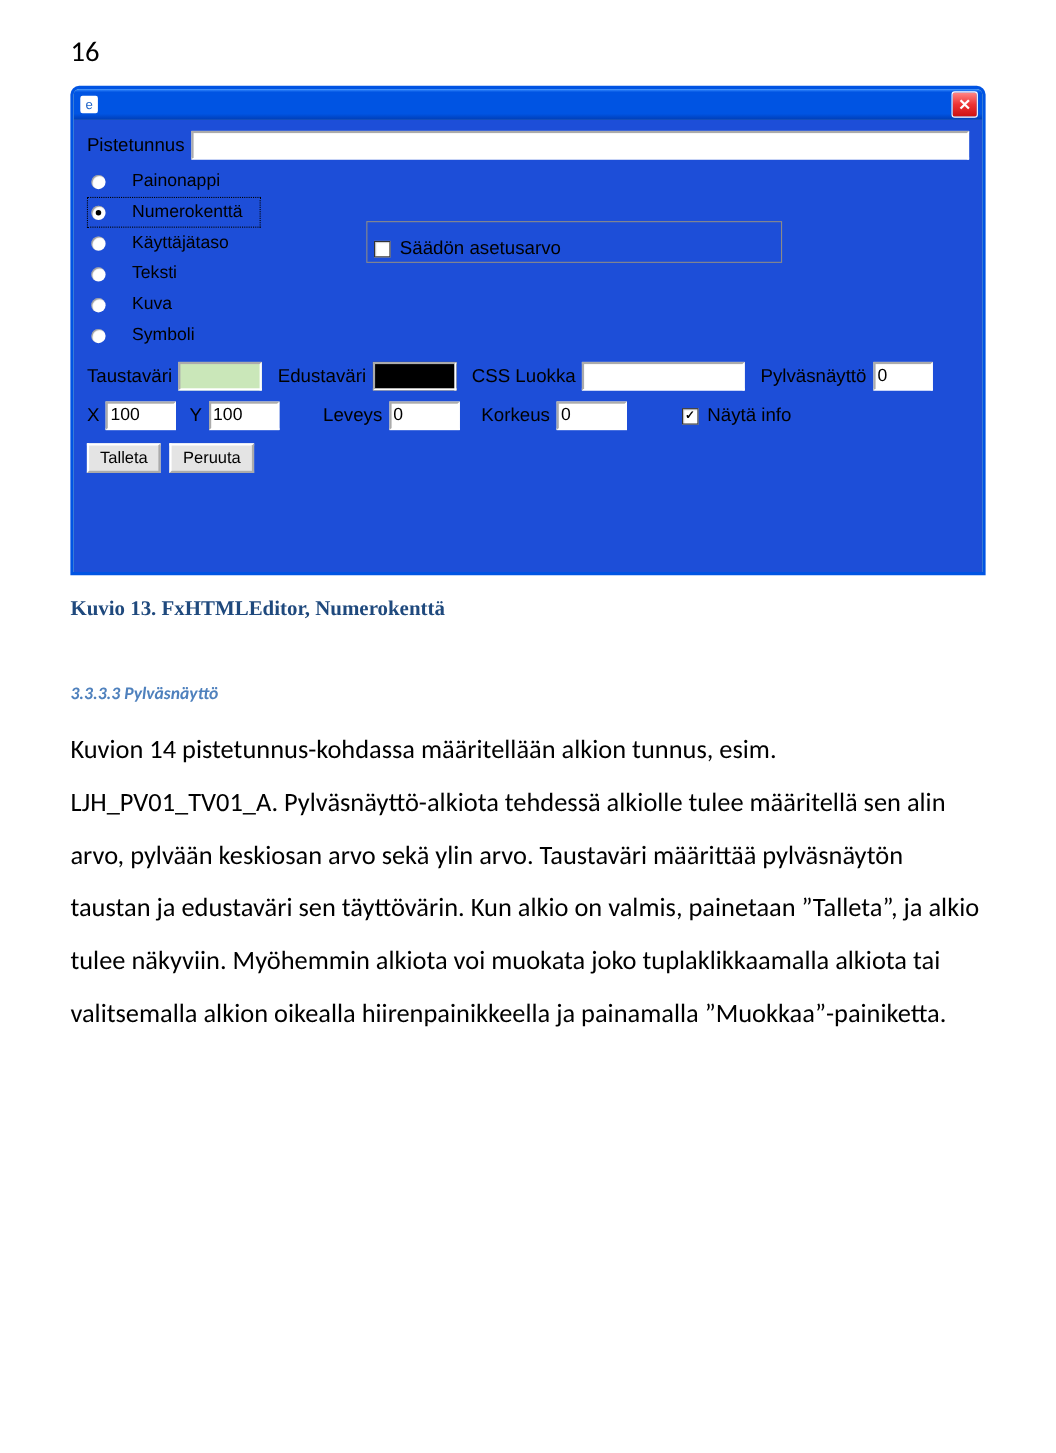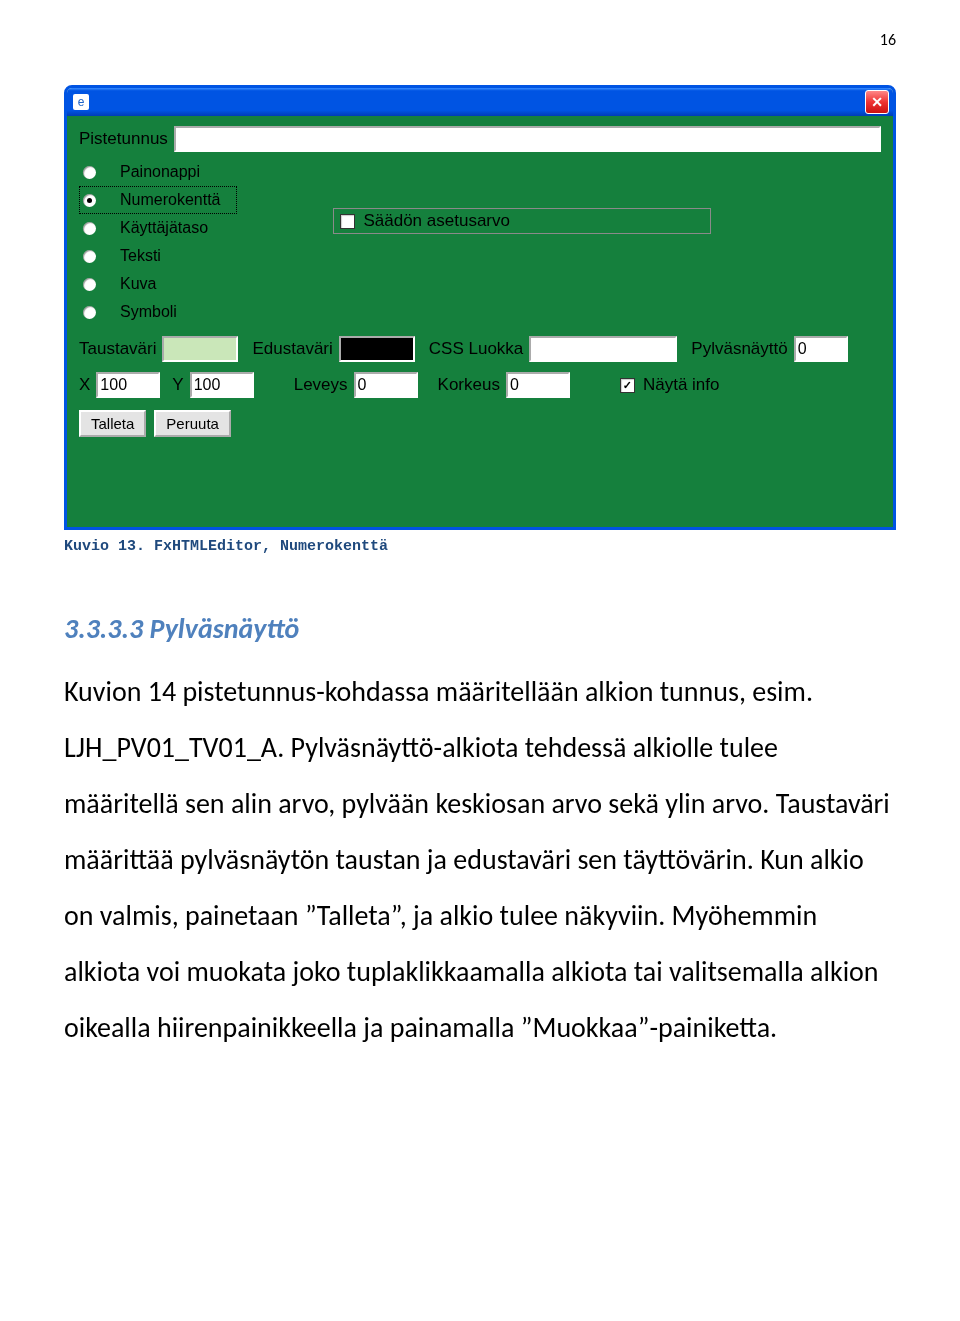--- a/index.html
+++ b/index.html
@@ -6,23 +6,23 @@
     font-family: Calibri, Arial, sans-serif;
     background: #ffffff;
     margin: 0;
     padding: 0;
     width: 960px;
   }
   .page {
     padding: 30px 64px 60px 64px;
   }
   .page-number {
-    text-align: right;
-    font-size: 16px;
-    margin-bottom: 36px;
+    text-align: left;
+    font-size: 26px;
+    margin-bottom: 16px;
   }
   
   .window {
     border: 3px solid #0054e3;
     border-radius: 8px 8px 0 0;
     background: #cae7b9;
     font-family: Tahoma, Arial, sans-serif;
     font-size: 16px;
     color: #000;
     position: relative;
@@ -61,21 +61,21 @@
     color: #fff;
     display: flex;
     align-items: center;
     justify-content: center;
     font-weight: bold;
     font-size: 14px;
     cursor: pointer;
   }
   .form-body {
     padding: 10px 12px 90px 12px;
-    background: #15803d;
+    background: #1d4ed8;
   }
   .row1 {
     display: flex;
     align-items: center;
     gap: 6px;
     margin-bottom: 4px;
   }
   .label {
     font-size: 17px;
   }
@@ -125,21 +125,21 @@
     background: #000;
   }
   .right-panel {
     display: inline-block;
     vertical-align: top;
     margin-left: 92px;
     margin-top: 52px;
   }
   .checkbox-frame {
     border: 1px solid #8a8a8a;
-    padding: 2px 200px 2px 6px;
+    padding: 14px 200px 2px 6px;
     display: flex;
     align-items: center;
     gap: 8px;
   }
   .checkbox {
     width: 13px;
     height: 13px;
     border: 1px solid #333;
     background: #fff;
     box-shadow: inset 1px 1px 1px rgba(0,0,0,0.2);
@@ -174,38 +174,38 @@
     font-size: 15px;
     cursor: pointer;
   }
   .btn-row {
     display: flex;
     gap: 8px;
     margin-top: 12px;
   }
   
   .caption {
-    font-family: Liberation Mono, monospace;
+    font-family: Liberation Serif, serif;
     font-weight: bold;
     color: #1f497d;
-    font-size: 15px;
-    margin-top: 8px;
+    font-size: 19px;
+    margin-top: 20px;
   }
   .heading {
     font-family: Calibri, Arial, sans-serif;
     font-weight: bold;
     font-style: italic;
     color: #4f81bd;
-    font-size: 28px;
+    font-size: 16px;
     margin-top: 56px;
     margin-bottom: 18px;
   }
   .body-text {
     font-family: Calibri, Arial, sans-serif;
-    font-size: 28px;
+    font-size: 24px;
     line-height: 2.0;
     color: #000;
   }
 </style>
 </head>
 <body>
 
 <div class="page">
 
   <div class="page-number">16</div>

